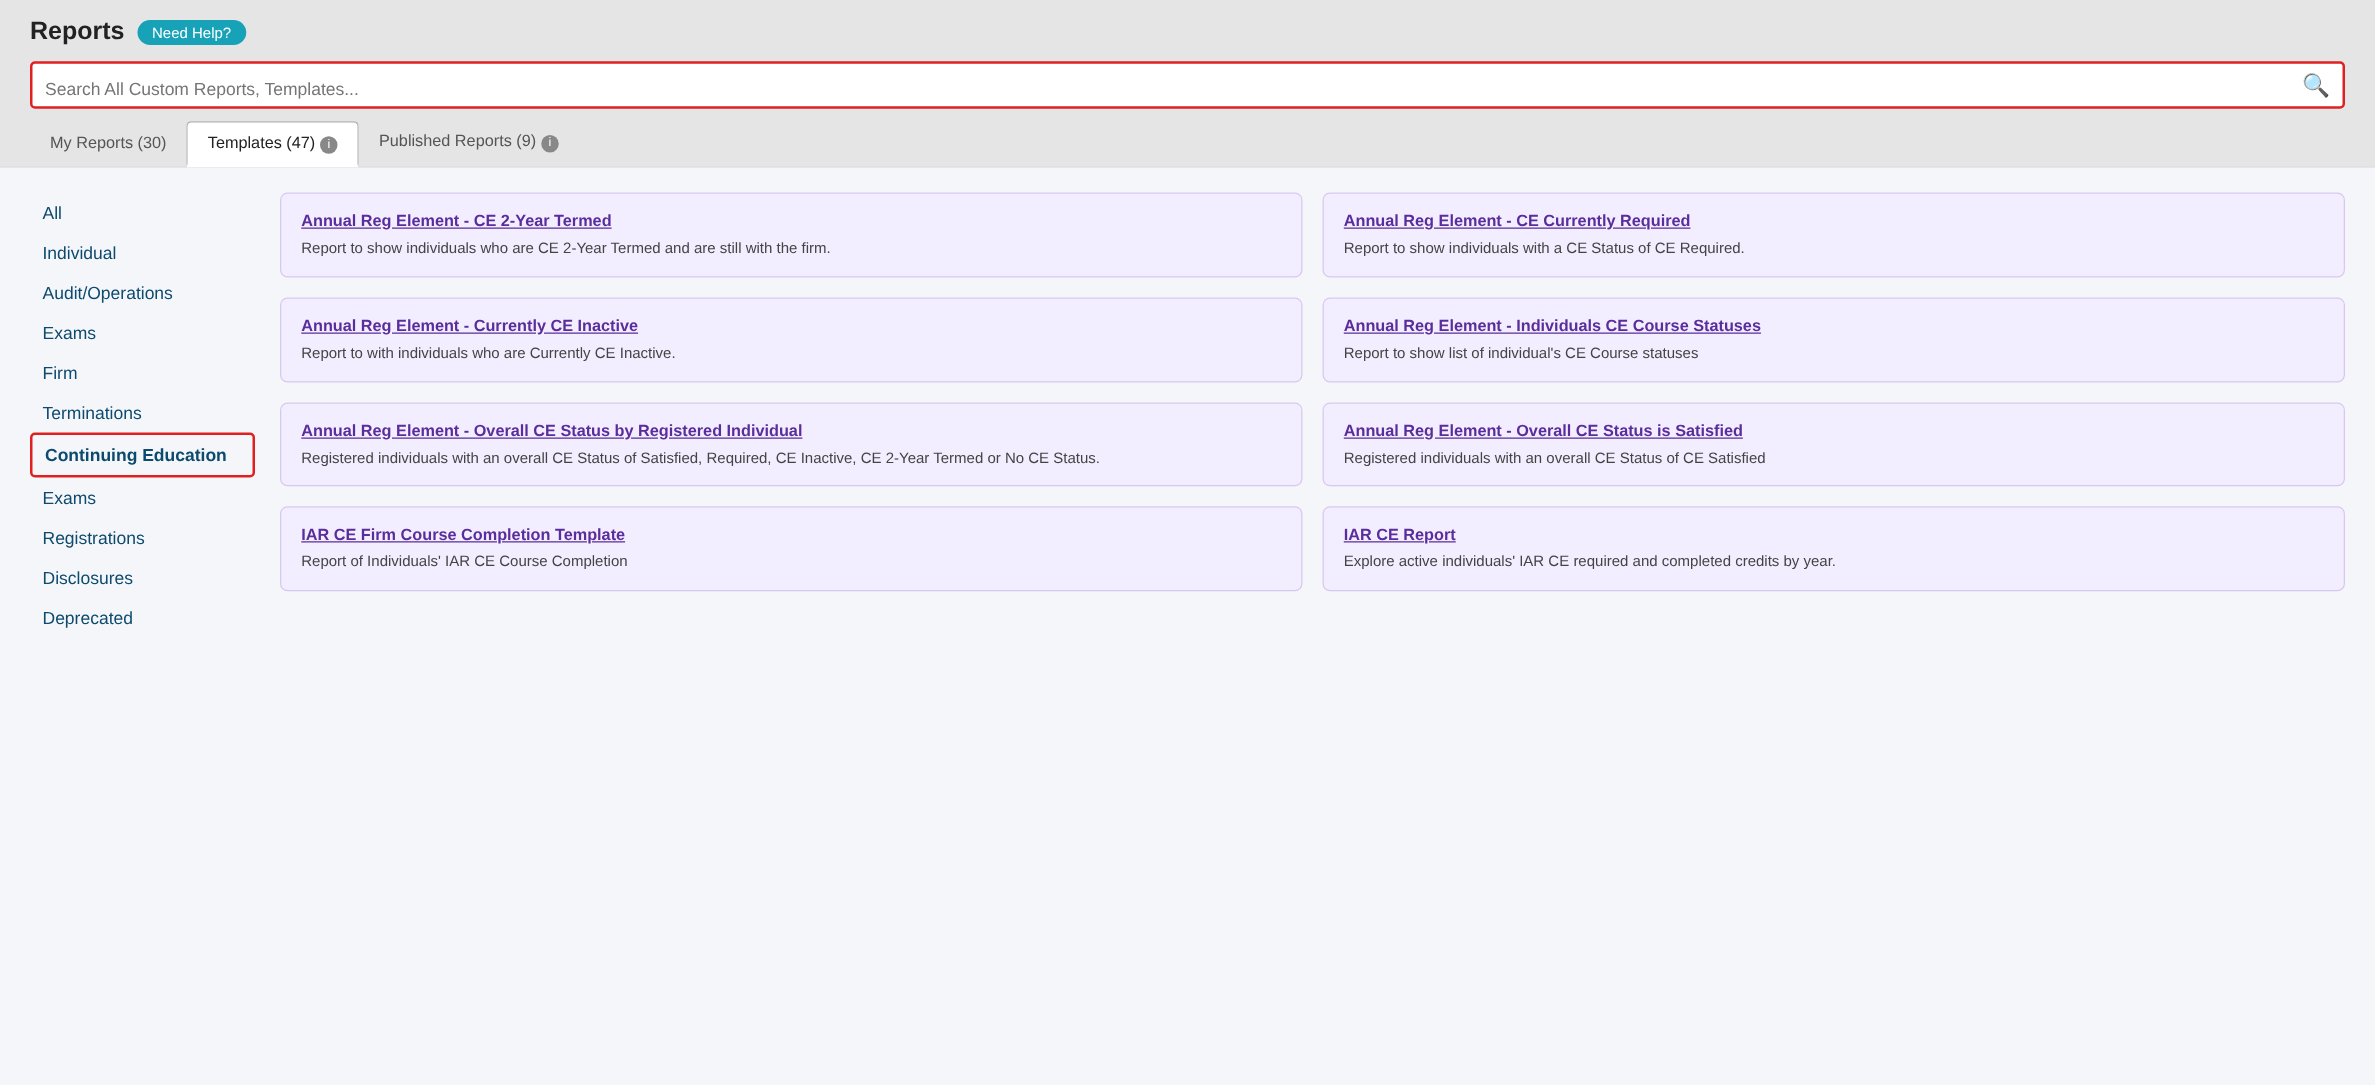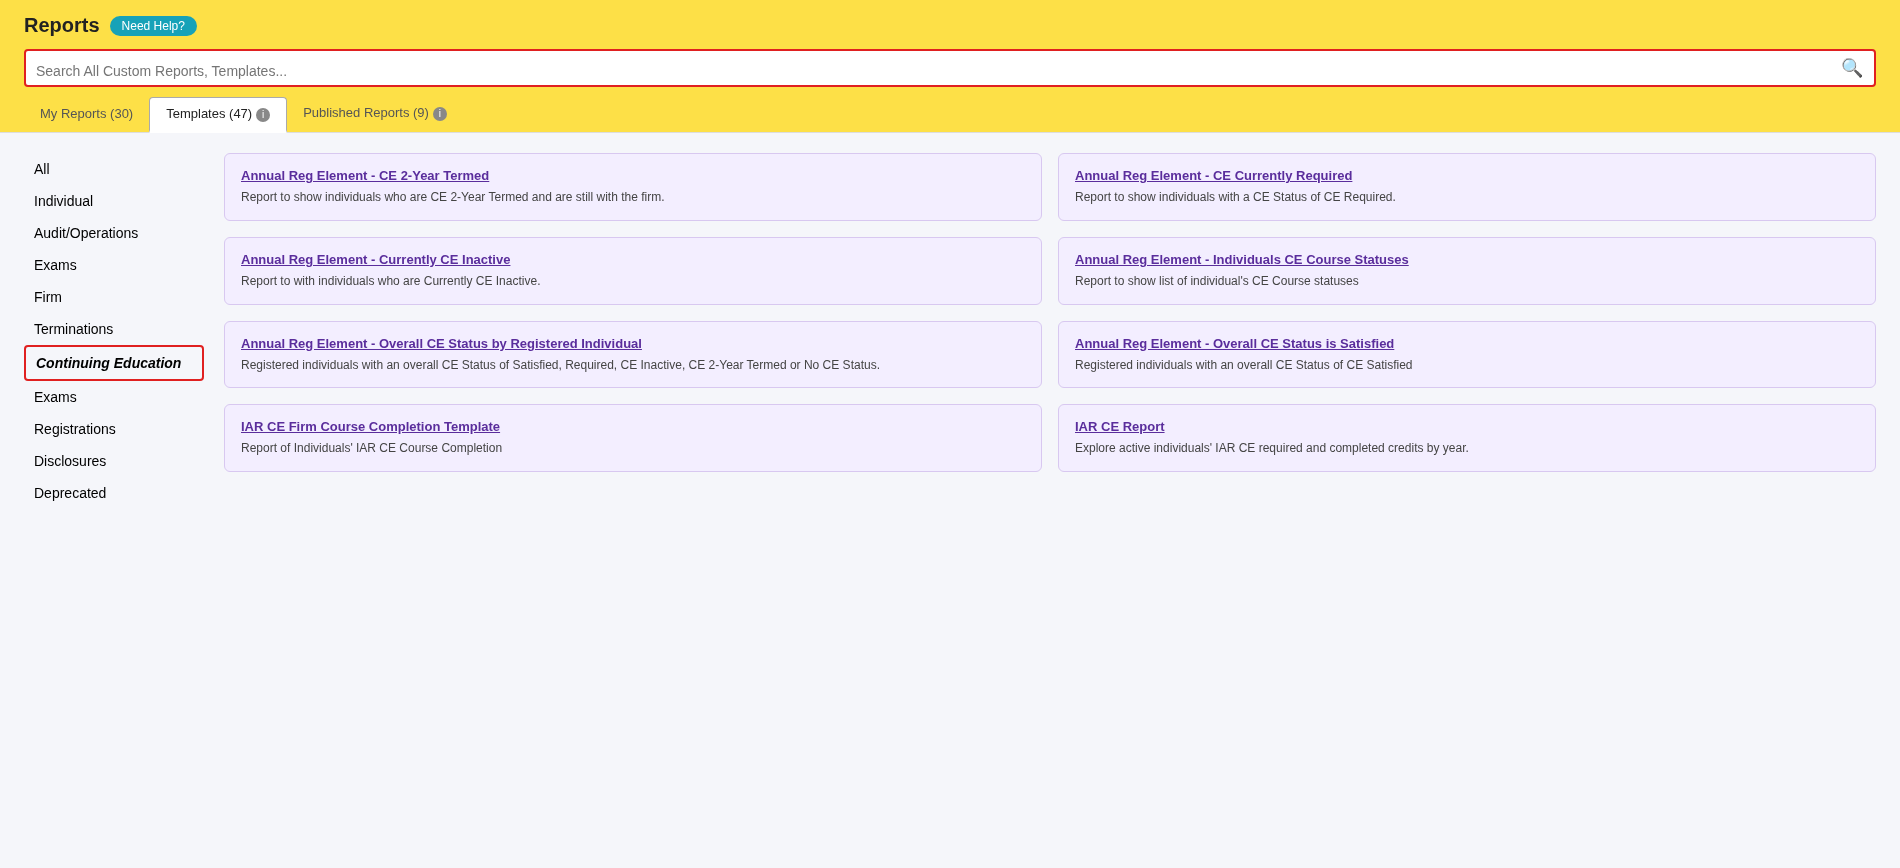--- a/index.html
+++ b/index.html
@@ -1,19 +1,19 @@
 <!DOCTYPE html>
 <html><head>
   <meta charset="utf-8">
   <style>
     * { box-sizing: border-box; margin: 0; padding: 0; }
     body { font-family: Arial, sans-serif; background: #f5f6fa; color: #333; font-size: 14px; }
 
     .top-bar {
-      background: #fde047;
+      background: #e5e5e5;
       padding: 14px 24px 0 24px;
       border-bottom: 1px solid #ddd;
     }
     .top-bar-title-row {
       display: flex;
       align-items: center;
       gap: 10px;
       margin-bottom: 12px;
     }
     .page-title {
@@ -97,29 +97,28 @@
       min-height: calc(100vh - 130px);
     }
 
     .sidebar {
       width: 180px;
       flex-shrink: 0;
     }
     .sidebar-item {
       padding: 8px 10px;
       cursor: pointer;
-      color: #000000;
+      color: #0c4a6e;
       font-size: 14px;
       border-radius: 4px;
     }
     .sidebar-item.active {
       font-weight: bold;
       border: 2px solid #e02020;
       border-radius: 4px;
-      font-style: italic;
     }
 
     .report-grid {
       flex: 1;
       display: grid;
       grid-template-columns: repeat(2, 1fr);
       gap: 16px;
       align-content: start;
     }
 

